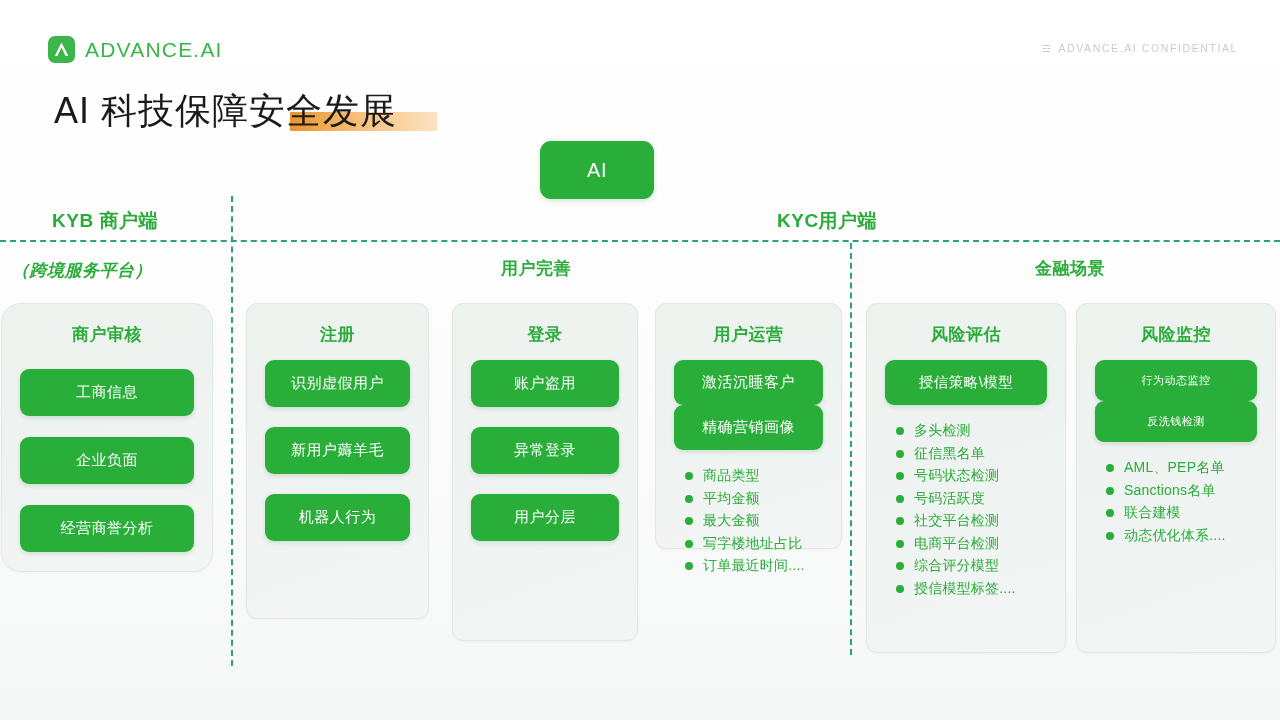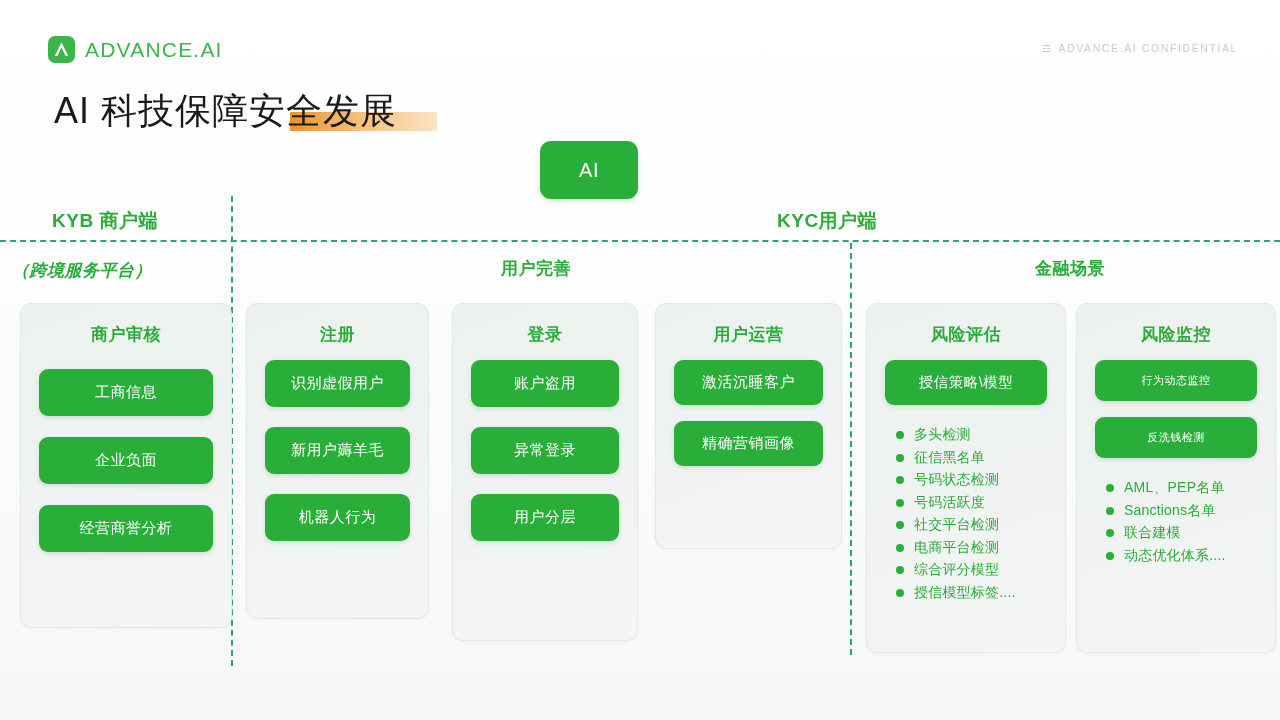--- a/index.html
+++ b/index.html
@@ -50,21 +50,21 @@
   }
   .title-text{
     position:relative;
     font-size:36px;font-weight:normal;color:#1a1a1a;
     letter-spacing:1px;line-height:50px;white-space:nowrap;
   }
 
   
   .ai-badge{
     position:absolute;left:540px;top:141px;
-    width:98px;height:58px;border-radius:11px;
+    width:114px;height:58px;border-radius:11px;
     background:#2aae3a;
     display:flex;align-items:center;justify-content:center;
     color:#ffffff;font-size:20px;letter-spacing:.5px;
     box-shadow:0 2px 5px rgba(30,120,50,.18);
   }
 
   
   .h-dash{
     position:absolute;left:0;top:240px;width:1280px;height:0;
     border-top:2.4px dashed #2ba183;
@@ -110,21 +110,20 @@
   }
   .pills{padding:14px 18px 0 18px;}
   .pill{
     background:#2aae3a;
     color:#ffffff;
     border-radius:9px;
     text-align:center;
     font-size:15px;
     letter-spacing:.5px;
     padding:13px 4px;
-    margin-bottom:16px;
     box-shadow:0 2px 4px rgba(30,120,50,.16);
     white-space:nowrap;
   }
   .bullets{
     padding:2px 10px 0 16px;
     list-style:none;margin:12px;
   }
   .bullets li{
     position:relative;
     padding-left:19px;
@@ -135,21 +134,21 @@
     letter-spacing:.2px;
   }
   .bullets li::before{
     content:"";
     position:absolute;left:1px;top:8px;
     width:8px;height:8px;border-radius:50%;
     background:#2aae3a;
   }
 
   
-  #card-0{left:20px;  width:212px; height:325px;}
+  #card-0{left:1px;  width:212px; height:269px;border-radius:20px;}
   #card-1{left:246px;width:183px; height:316px;}
   #card-2{left:452px;width:186px; height:338px;}
   #card-3{left:655px;width:187px; height:246px;}
   #card-4{left:866px;width:200px; height:350px;}
   #card-5{left:1076px;width:200px;height:350px;}
 
   #card-0 .pills{padding-top:23px;}
   #card-0 .pill{padding:14px 4px;margin-bottom:21px;}
   #card-1 .pill,#card-2 .pill{padding:14px 4px;margin-bottom:20px;}
   #card-4 .pill{font-size:14.5px;}
@@ -222,20 +221,27 @@
         <div class="pill">用户分层</div>
       </div>
     </div>
 
     <div class="card" id="card-3">
       <div class="card-title">用户运营</div>
       <div class="pills">
         <div class="pill">激活沉睡客户</div>
         <div class="pill">精确营销画像</div>
       </div>
+      <ul class="bullets">
+        <li>商品类型</li>
+        <li>平均金额</li>
+        <li>最大金额</li>
+        <li>写字楼地址占比</li>
+        <li>订单最近时间....</li>
+      </ul>
     </div>
 
     <div class="card" id="card-4">
       <div class="card-title">风险评估</div>
       <div class="pills">
         <div class="pill">授信策略\模型</div>
       </div>
       <ul class="bullets">
         <li>多头检测</li>
         <li>征信黑名单</li>

